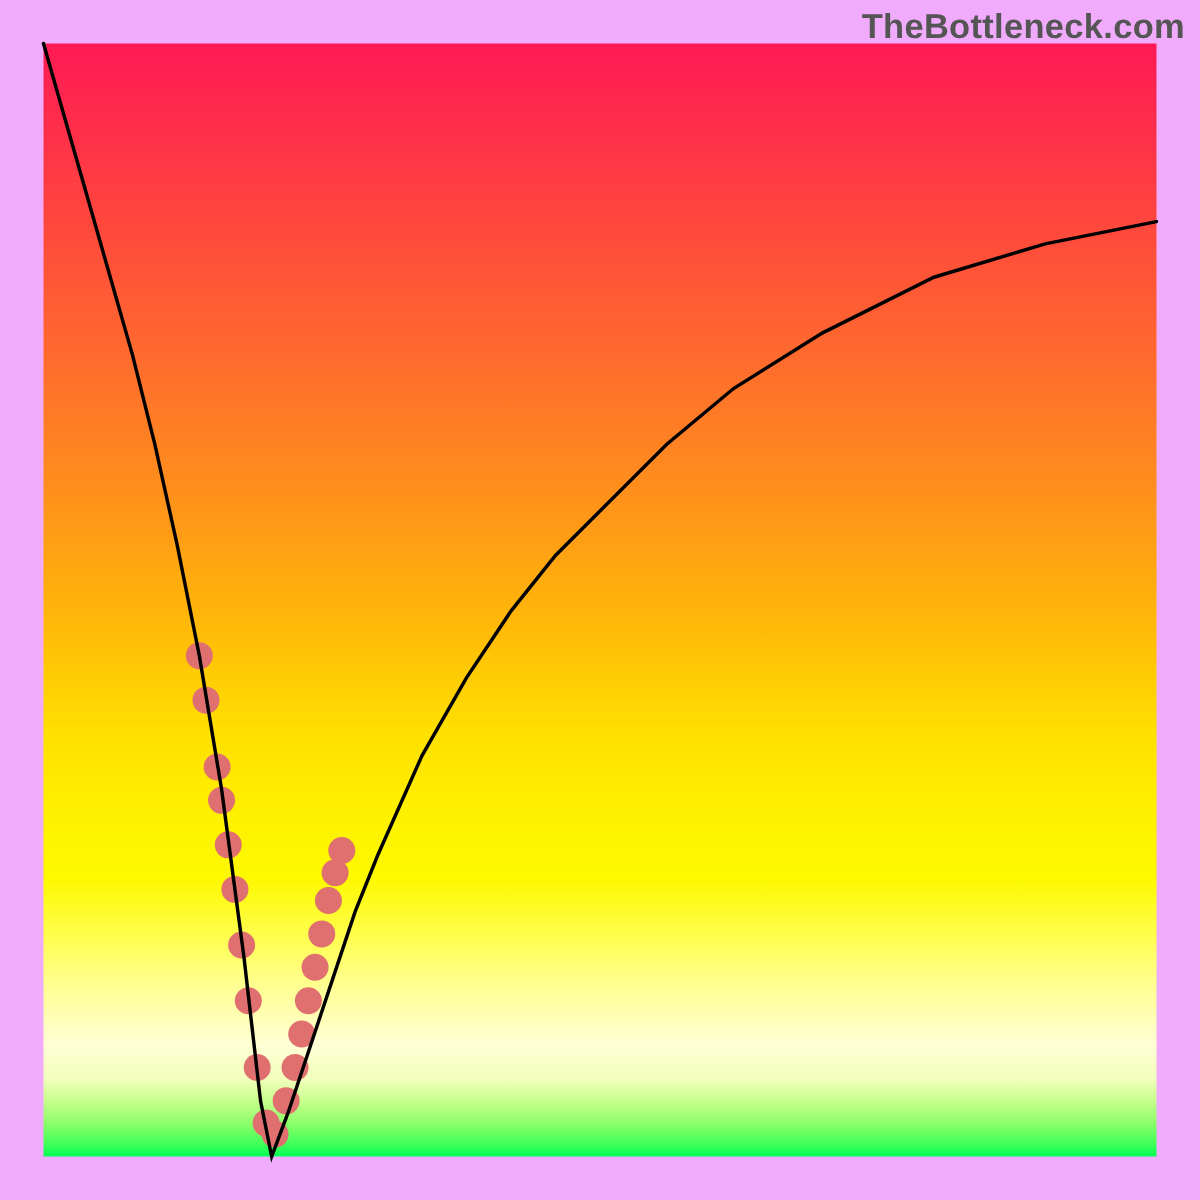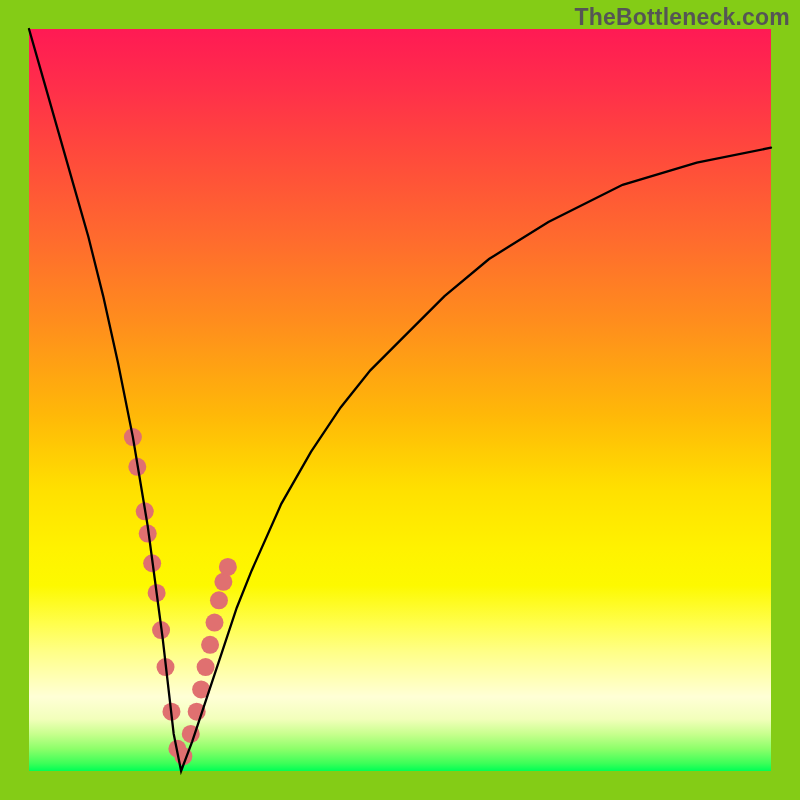--- a/index.html
+++ b/index.html
@@ -7,21 +7,21 @@
     padding: 0;
     width: 800px;
     height: 800px;
     overflow: hidden;
     background: #000;
   }
   .stage {
     position: relative;
     width: 800px;
     height: 800px;
-    background: #84cc16;
+    background: #f0abfc;
   }
   .plot {
     position: absolute;
     left: 29px;
     top: 29px;
     width: 742px;
     height: 742px;
     background: linear-gradient(
       to bottom,
       #ff1a54 0%,

